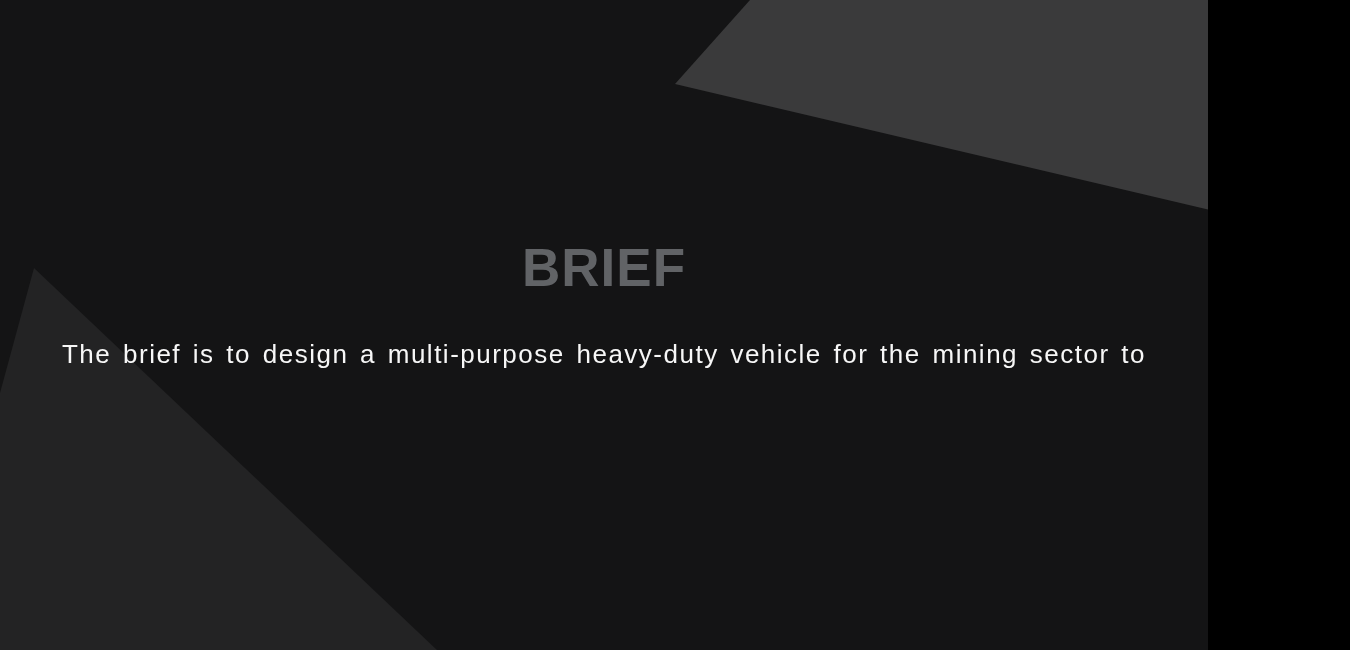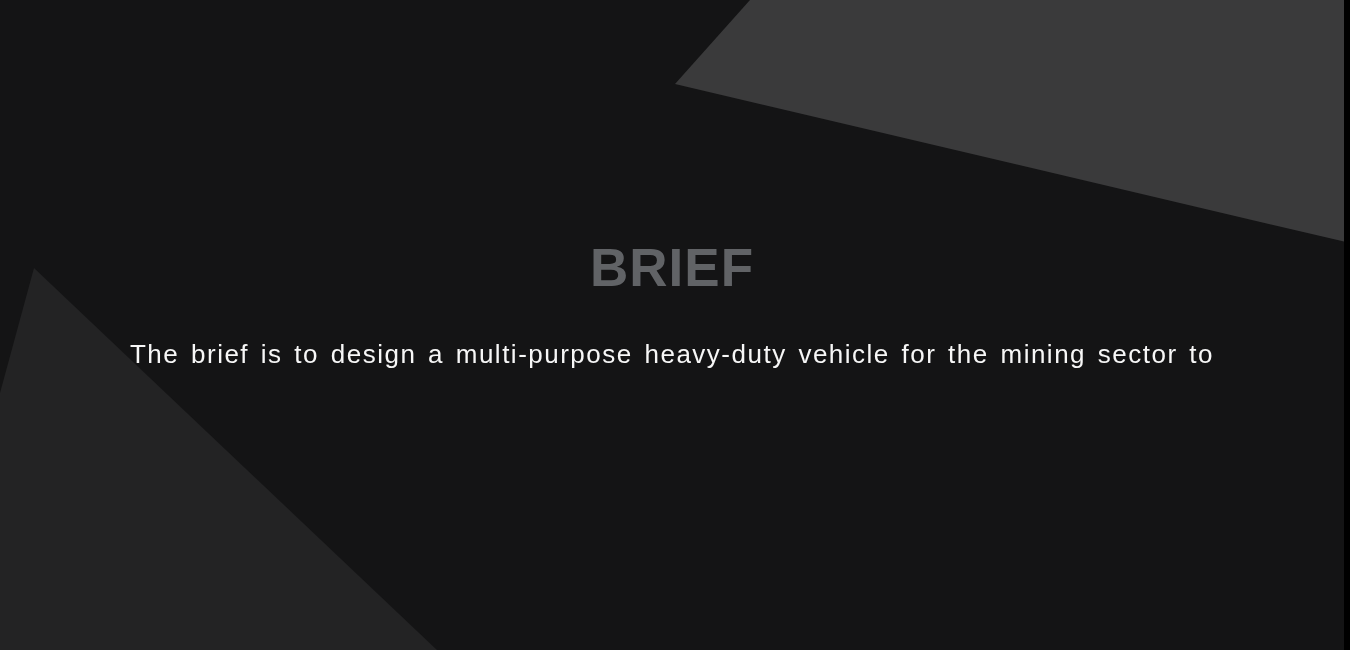--- a/index.html
+++ b/index.html
@@ -2,21 +2,21 @@
 <html><head>
 <meta charset="utf-8">
 <style>
   html, body {
     margin: 0;
     padding: 0;
     background: #000;
   }
   .stage {
     position: relative;
-    width: 1344px;
+    width: 1208px;
     height: 650px;
     overflow: hidden;
     font-family: "Liberation Sans", sans-serif;
   }
   .bg-shape {
     position: absolute;
     inset: 0;
     width: 100%;
     height: 100%;
   }

